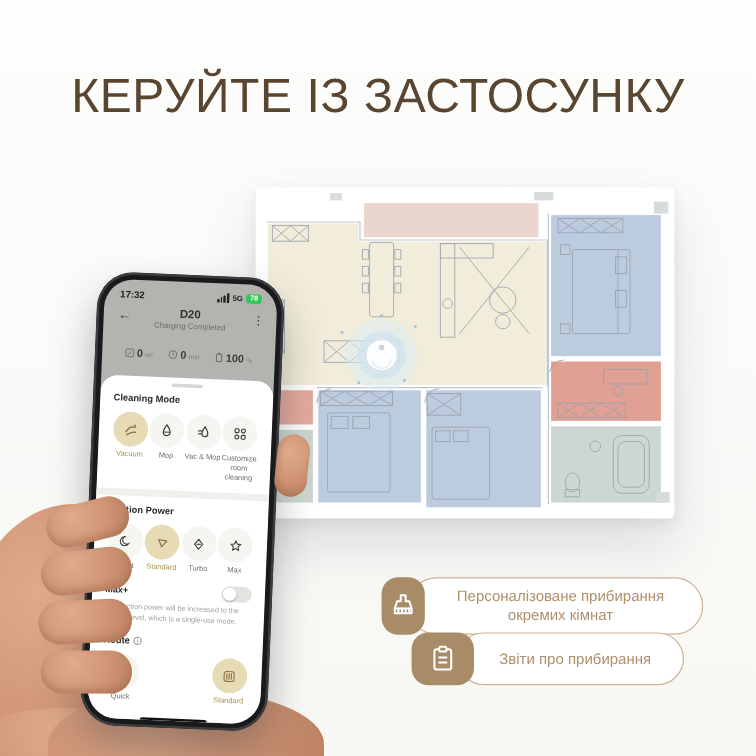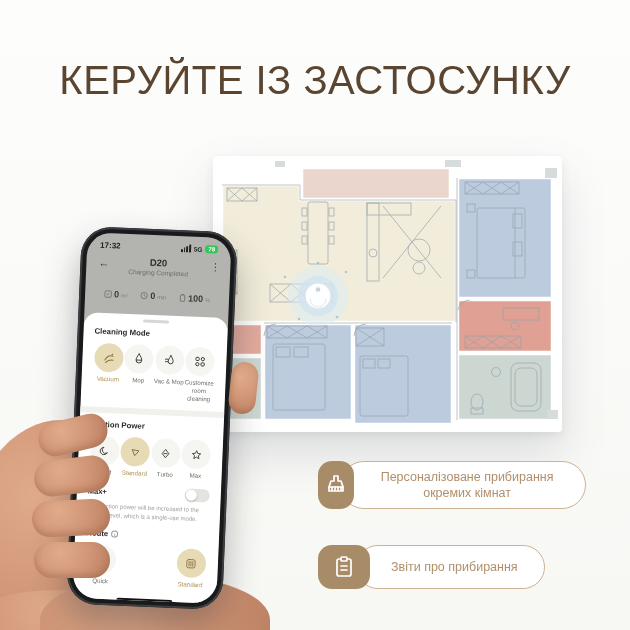--- a/index.html
+++ b/index.html
@@ -14,22 +14,22 @@
   .map{position:absolute;left:213px;top:156px;width:349px;height:276px;background:#ffffff;
        border-radius:4px;box-shadow:0 22px 45px rgba(90,100,110,.18), 0 4px 10px rgba(90,100,110,.10);}
   .map svg{position:absolute;left:2px;top:2px;}
 
   
   .badge{position:absolute;left:318px;height:48px;display:flex;align-items:stretch;}
   .badge .pill{margin-left:-14px;padding:4px 26px 4px 34px;border:1px solid #cdb294;border-radius:26px;
         background:#fff;display:flex;align-items:center;justify-content:center;text-align:center;
         color:#b08f6b;font-size:12.5px;line-height:1.3;min-width:180px;}
   .badge .icon-box{width:52px;border-radius:14px;background:#a88c68;display:flex;align-items:center;justify-content:center;z-index:1;}
-  #badge-1{top:461px;width:268px;}
-  #badge-2{top:545px;width:268px;height:44px;}
+  #badge-1{top:481px;width:268px;}
+  #badge-2{top:527px;width:268px;height:44px;margin-left:25px;}
 
   
   .skin{position:absolute;background:radial-gradient(circle at 35% 30%, #e0ab8b 0%, #cf9475 55%, #b97f61 100%);}
   .palm{left:-30px;top:420px;width:190px;height:250px;border-radius:48% 52% 45% 40%;z-index:2;}
   .palm-low{left:40px;top:575px;width:230px;height:90px;border-radius:50% 50% 0 0;z-index:2;}
   .wrist{left:-20px;top:590px;width:190px;height:60px;border-radius:40%;z-index:2;}
   .finger{z-index:6;border-radius:18px;box-shadow:inset 0 -4px 6px rgba(140,85,60,.35);}
   .f1{left:38px;top:418px;width:70px;height:34px;transform:rotate(-14deg);}
   .f2{left:34px;top:458px;width:76px;height:36px;transform:rotate(-7deg);}
   .f3{left:32px;top:500px;width:78px;height:36px;transform:rotate(-3deg);}

